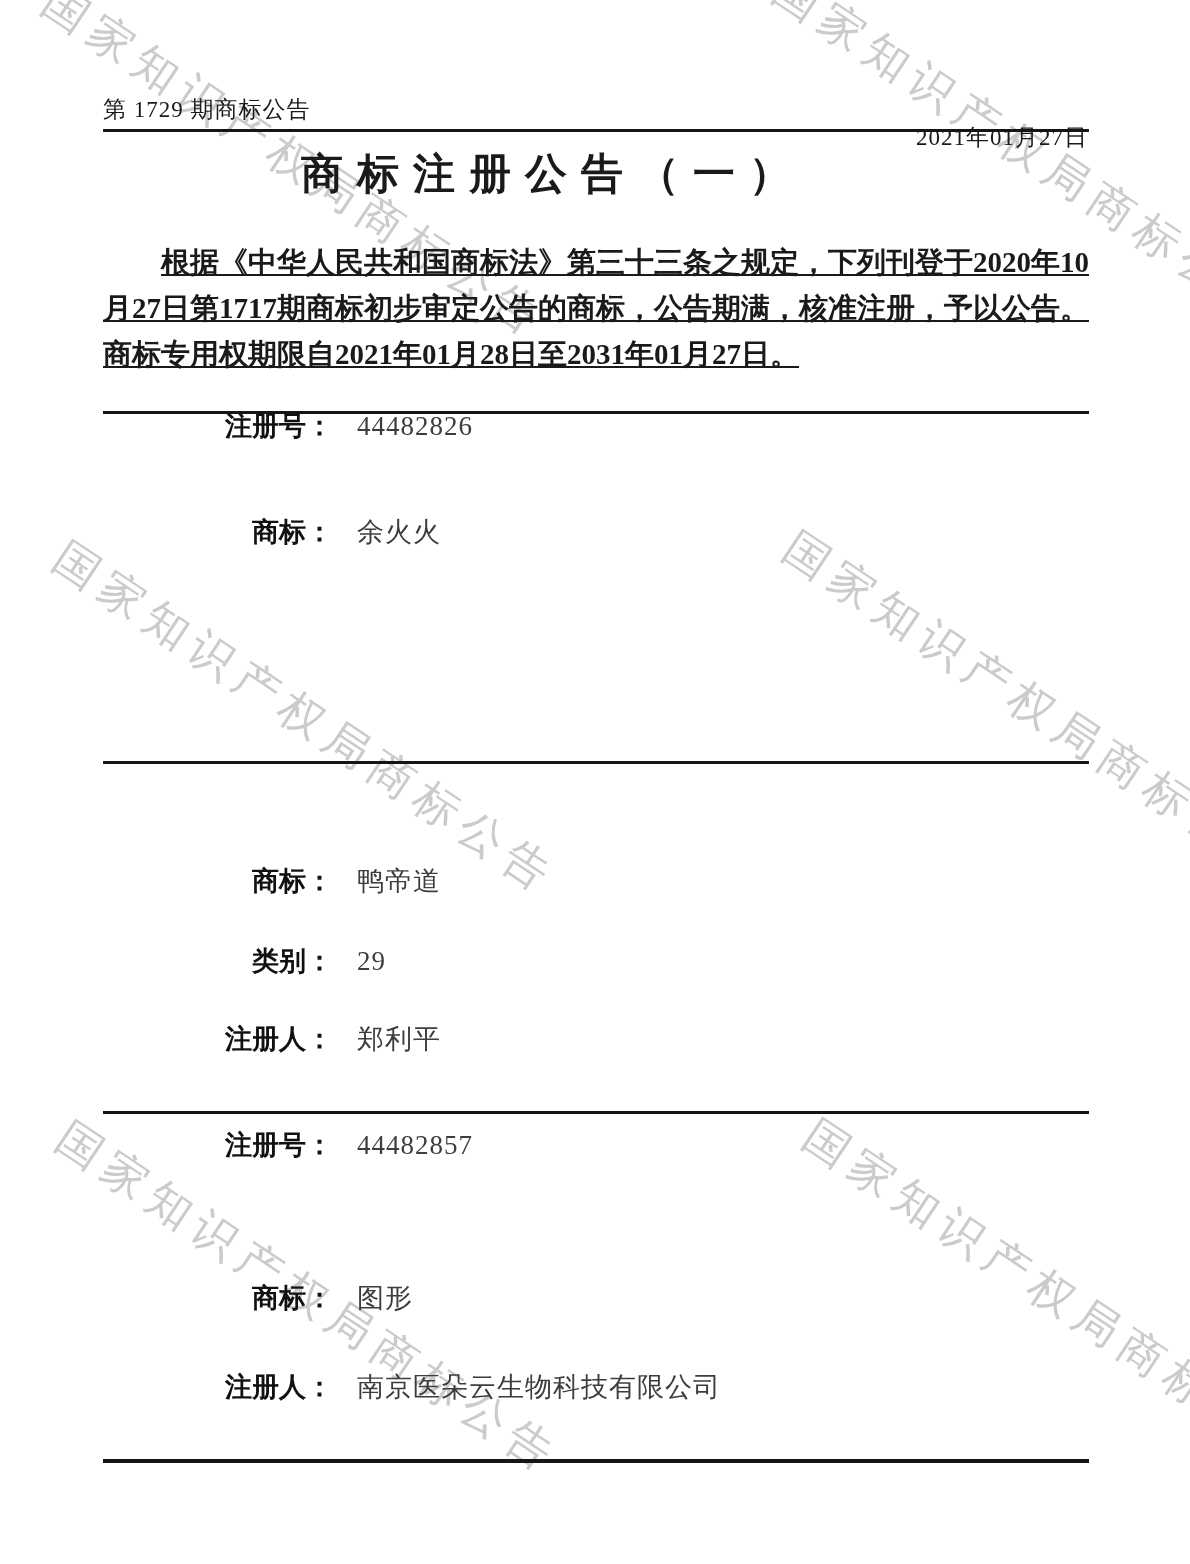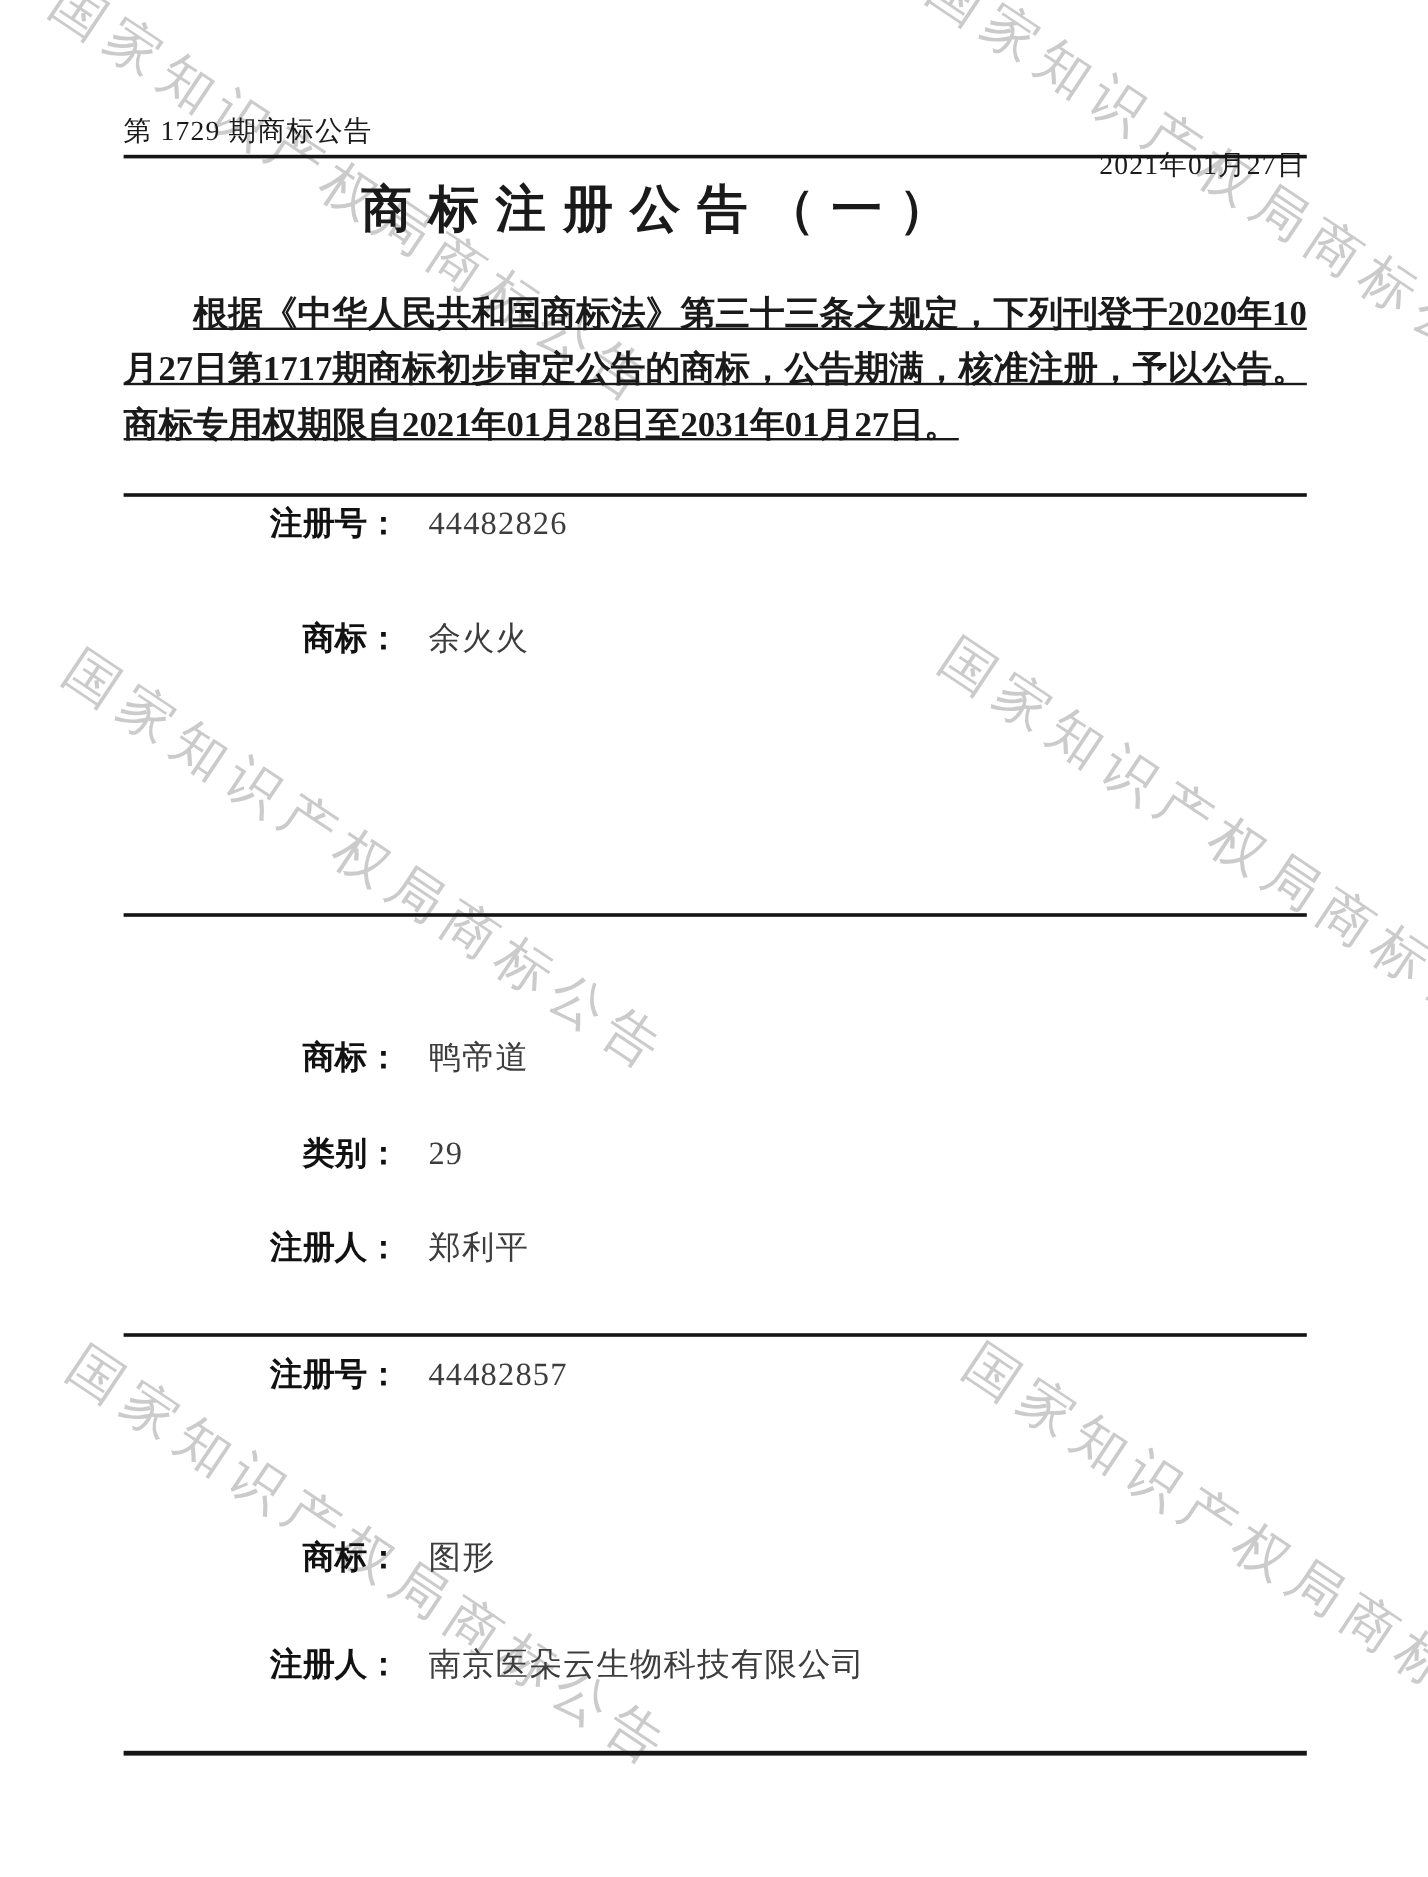--- a/index.html
+++ b/index.html
@@ -68,21 +68,21 @@
     display: inline-block; width: 230px;
     text-align: right;
     font-weight: bold; font-size: 27px;
     color: #111111;
   }
   .row .val {
     display: inline-block; margin-left: 24px;
     font-size: 27px; color: #3d3d3d;
     letter-spacing: 1px;
   }
-  .r1-regno { top: 418px; }  .r1-tm { top: 514px; }  .r1-cls { top: 593px; }  .r1-reg { top: 669px; }
+  .r1-regno { top: 408px; }  .r1-tm { top: 514px; }  .r1-cls { top: 593px; }  .r1-reg { top: 669px; }
   .r2-regno { top: 778px; }  .r2-tm { top: 863px; }  .r2-cls { top: 943px; }  .r2-reg { top: 1021px; }
   .r3-regno { top: 1127px; } .r3-tm { top: 1280px; } .r3-cls { top: 1293px; } .r3-reg { top: 1369px; }
 </style>
 </head>
 <body>
 
 <div class="page">
 
   <div class="wm wm-tl" style="color: rgb(203, 203, 203);">国家知识产权局商标公告</div>
   <div class="wm wm-tr" style="color: rgb(203, 203, 203);">国家知识产权局商标公告</div>

